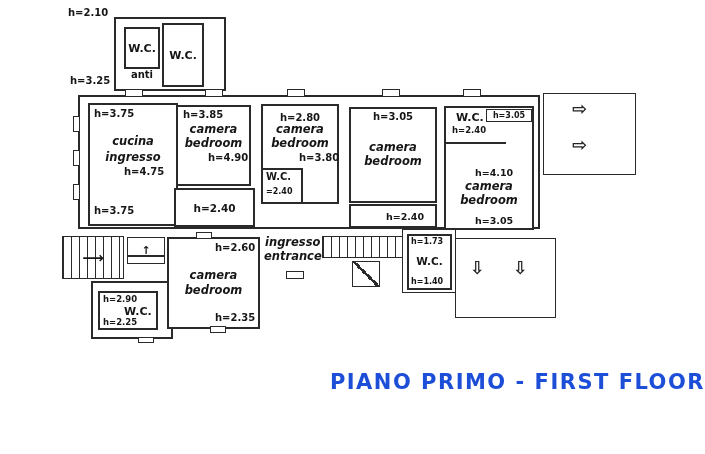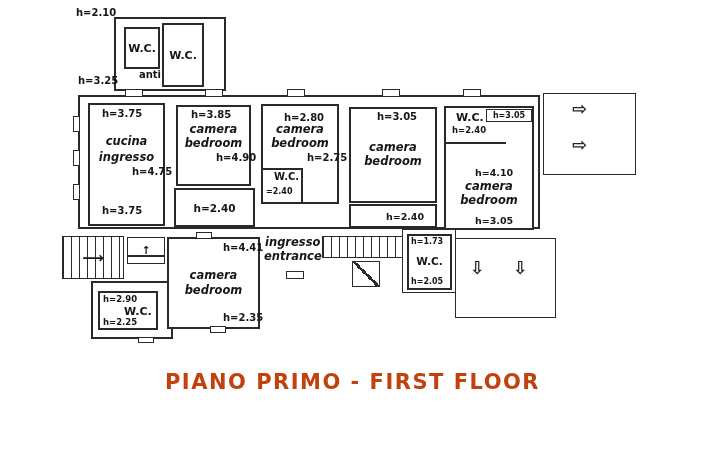--- a/index.html
+++ b/index.html
@@ -4,29 +4,29 @@
 <style>
   html,body{margin:0;padding:0;background:#ffffff;}
   .plan{position:relative;width:705px;height:454px;background:#fff;overflow:hidden;
         font-family:"DejaVu Sans",sans-serif;}
   .room{position:absolute;background:#fff;border:2px solid #2a2a2a;box-sizing:border-box;}
   .thin{border-width:1.5px;}
   .thick{border-width:2.5px;}
   .lbl{position:absolute;font-weight:bold;color:#161616;white-space:nowrap;line-height:1.05;}
   .cname{left:0;right:0;text-align:center;}
   .f8{font-size:8px;}.f85{font-size:8.5px;}.f95{font-size:9.5px;padding-left:24px;}
-  .f10{font-size:10px;margin-left:8px;}.f105{font-size:10.5px;}.f11{font-size:11px;}.f115{font-size:11.5px;font-style:italic;}
+  .f10{font-size:10px;}.f105{font-size:10.5px;}.f11{font-size:11px;}.f115{font-size:11.5px;font-style:italic;}
   .flexc{display:flex;align-items:center;justify-content:center;font-weight:bold;color:#161616;}
   .stairs-h{background:repeating-linear-gradient(90deg,#2b2b2b 0 1.5px,transparent 1.5px 8px);}
   .wall{position:absolute;background:#2a2a2a;}
   .mark{position:absolute;background:#fff;border:1.5px solid #2a2a2a;box-sizing:border-box;}
   .arrow{position:absolute;font-weight:bold;color:#222;line-height:1;}
   .diag{background:linear-gradient(45deg,transparent 46%,#2b2b2b 46% 54%,transparent 54%);}
-  .title{position:absolute;left:0;right:0;top:370px;text-align:center;
-         font-size:21px;font-weight:bold;letter-spacing:1.5px;color:#c2410c;}
+  .title{position:absolute;left:0;right:0;top:370px;text-align:right;
+         font-size:21px;font-weight:bold;letter-spacing:1.5px;color:#1d4ed8;}
 </style>
 </head>
 <body>
 
 <div class="plan">
 
   <div class="room" style="left:114px;top:17px;width:112px;height:74px"></div>
   <div class="room flexc f11" style="left:124px;top:27px;width:36px;height:42px">W.C.</div>
   <div class="lbl f10" style="left:124px;top:70px;width:36px;text-align:center">anti</div>
   <div class="room flexc f11" style="left:162px;top:23px;width:42px;height:64px">W.C.</div>
@@ -37,41 +37,41 @@
 
   <div class="mark" style="left:125px;top:89px;width:18px;height:8px"></div>
   <div class="mark" style="left:205px;top:89px;width:18px;height:8px"></div>
   <div class="mark" style="left:287px;top:89px;width:18px;height:8px"></div>
   <div class="mark" style="left:382px;top:89px;width:18px;height:8px"></div>
   <div class="mark" style="left:463px;top:89px;width:18px;height:8px"></div>
   <div class="mark" style="left:73px;top:116px;width:7px;height:16px"></div>
   <div class="mark" style="left:73px;top:150px;width:7px;height:16px"></div>
   <div class="mark" style="left:73px;top:184px;width:7px;height:16px"></div>
 
-  <div class="room" style="left:88px;top:103px;width:77px;height:123px">
+  <div class="room" style="left:88px;top:103px;width:90px;height:123px">
     <span class="lbl f10" style="left:4px;top:4px">h=3.75</span>
     <span class="lbl f115 cname" style="top:30px">cucina</span>
     <span class="lbl f115 cname" style="top:46px">ingresso</span>
     <span class="lbl f10" style="left:34px;top:62px">h=4.75</span>
     <span class="lbl f10" style="left:4px;top:101px">h=3.75</span>
   </div>
 
   <div class="room" style="left:176px;top:105px;width:75px;height:81px">
     <span class="lbl f10" style="left:5px;top:3px">h=3.85</span>
     <span class="lbl f115 cname" style="top:16px">camera</span>
     <span class="lbl f115 cname" style="top:30px">bedroom</span>
     <span class="lbl f10" style="left:30px;top:46px">h=4.90</span>
   </div>
   <div class="room flexc f105" style="left:174px;top:188px;width:81px;height:39px">h=2.40</div>
 
   <div class="room" style="left:261px;top:104px;width:78px;height:100px">
     <span class="lbl f10 cname" style="top:7px">h=2.80</span>
     <span class="lbl f115 cname" style="top:17px">camera</span>
     <span class="lbl f115 cname" style="top:31px">bedroom</span>
-    <span class="lbl f10" style="left:36px;top:47px">h=2.75</span>
+    <span class="lbl f10" style="left:36px;top:47px">h=3.80</span>
     <div class="room" style="left:-2px;top:62px;width:42px;height:36px">
       <span class="lbl f10" style="left:3px;top:2px">W.C.</span>
       <span class="lbl f8" style="left:3px;top:18px">=2.40</span>
     </div>
   </div>
 
   <div class="room" style="left:349px;top:107px;width:88px;height:96px">
     <span class="lbl f10 cname" style="top:3px">h=3.05</span>
     <span class="lbl f115 cname" style="top:32px">camera</span>
     <span class="lbl f115 cname" style="top:46px">bedroom</span>
@@ -105,40 +105,40 @@
 
   <div class="room" style="left:91px;top:281px;width:82px;height:58px"></div>
   <div class="room" style="left:98px;top:291px;width:60px;height:39px">
     <span class="lbl f85" style="left:3px;top:2px">h=2.90</span>
     <span class="lbl f11" style="left:24px;top:13px">W.C.</span>
     <span class="lbl f85" style="left:3px;top:25px">h=2.25</span>
   </div>
   <div class="mark" style="left:138px;top:337px;width:16px;height:6px"></div>
 
   <div class="room thick" style="left:167px;top:237px;width:93px;height:92px">
-    <span class="lbl f10" style="left:46px;top:4px">h=4.41</span>
+    <span class="lbl f10" style="left:46px;top:4px">h=2.60</span>
     <span class="lbl f115 cname" style="top:30px">camera</span>
     <span class="lbl f115 cname" style="top:45px">bedroom</span>
     <span class="lbl f10" style="left:46px;top:74px">h=2.35</span>
   </div>
   <div class="mark" style="left:196px;top:232px;width:16px;height:7px"></div>
   <div class="mark" style="left:210px;top:326px;width:16px;height:7px"></div>
 
   <div class="lbl f115" style="left:265px;top:236px">ingresso</div>
   <div class="lbl f115" style="left:264px;top:250px">entrance</div>
   <div class="mark" style="left:286px;top:271px;width:18px;height:8px"></div>
 
   <div class="room thin stairs-h" style="left:322px;top:236px;width:92px;height:22px"></div>
   <div class="room thin diag" style="left:352px;top:261px;width:28px;height:26px"></div>
 
   <div class="room thin" style="left:402px;top:229px;width:54px;height:64px"></div>
   <div class="room" style="left:407px;top:234px;width:45px;height:56px">
     <span class="lbl f8" style="left:2px;top:2px">h=1.73</span>
     <span class="lbl f105 cname" style="top:20px">W.C.</span>
-    <span class="lbl f8" style="left:2px;top:42px">h=2.05</span>
+    <span class="lbl f8" style="left:2px;top:42px">h=1.40</span>
   </div>
 
   <div class="room thin" style="left:455px;top:238px;width:101px;height:80px">
     <span class="arrow" style="left:14px;top:20px;font-size:18px">⇩</span>
     <span class="arrow" style="left:57px;top:20px;font-size:18px">⇩</span>
   </div>
 
   <div class="title">PIANO PRIMO - FIRST FLOOR</div>
 
 </div>

